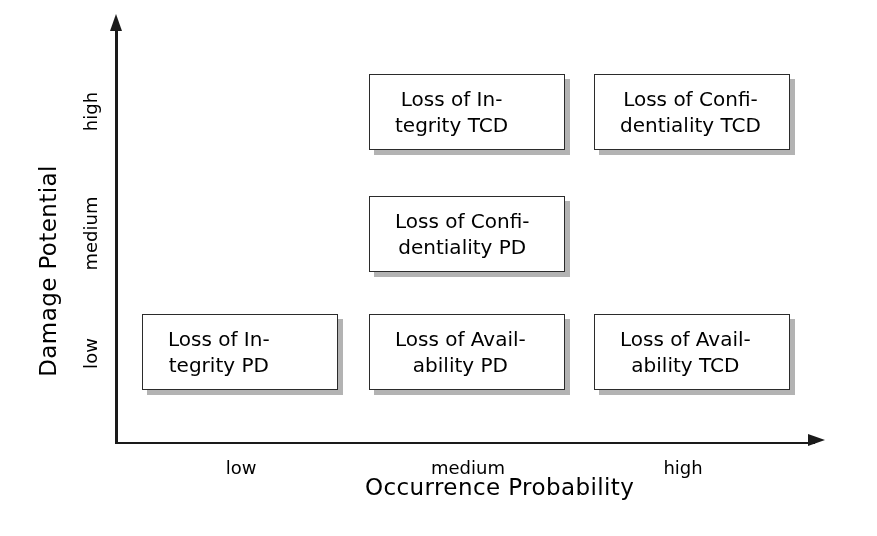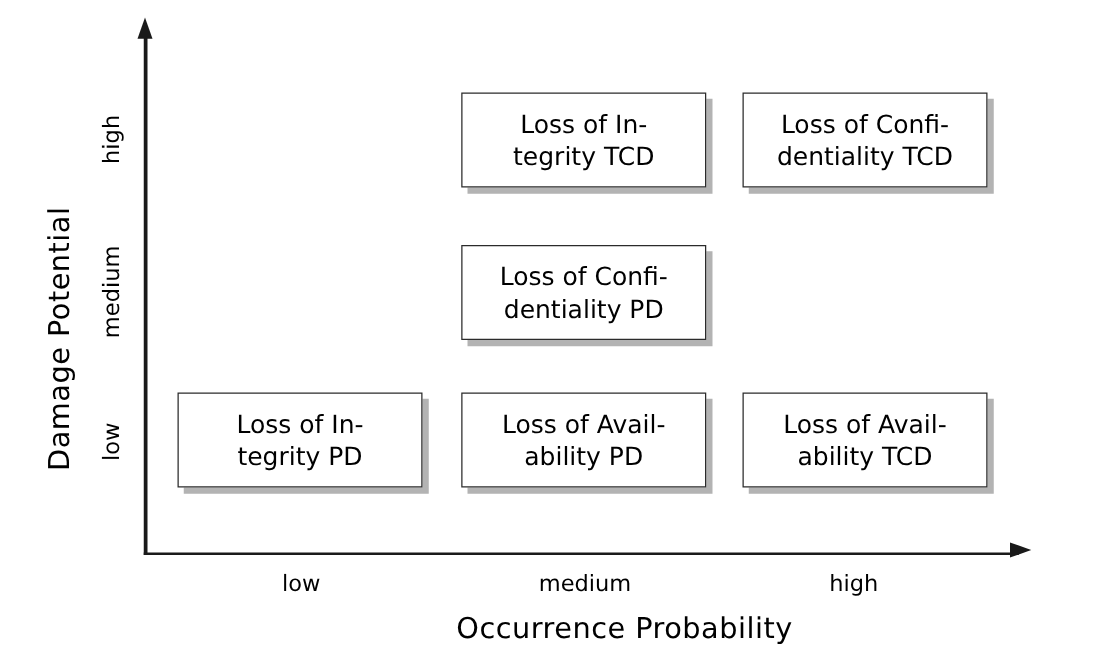--- a/index.html
+++ b/index.html
@@ -62,21 +62,21 @@
     width: 220px;
     text-align: center;
     font-size: 23px;
     letter-spacing: 0.4px;
     transform: rotate(-90deg);
     white-space: nowrap;
   }
   #x-axis-title {
     position: absolute;
     left: 365px;
-    top: 490px;
+    top: 474px;
     width: 226px;
     text-align: left;
     font-size: 23px;
     letter-spacing: 0.4px;
     white-space: nowrap;
   }
 
   
   .tick-y {
     position: absolute;
@@ -106,21 +106,22 @@
   .risk-box {
     position: absolute;
     width: 196px;
     height: 76px;
     box-sizing: border-box;
     background: #ffffff;
     border: 1.6px solid #2b2b2b;
     box-shadow: 5px 5px 0 0 #b3b3b3;
     display: flex;
     align-items: center;
-    justify-content: center;
+    justify-content: flex-start;
+    padding-left: 25px;
   }
   .risk-box-label {
     font-size: 20px;
     line-height: 1.32;
     text-align: center;
     white-space: pre-line;
   }
 
   
   #cell-high-medium   { left: 369px; top: 74px;  }

